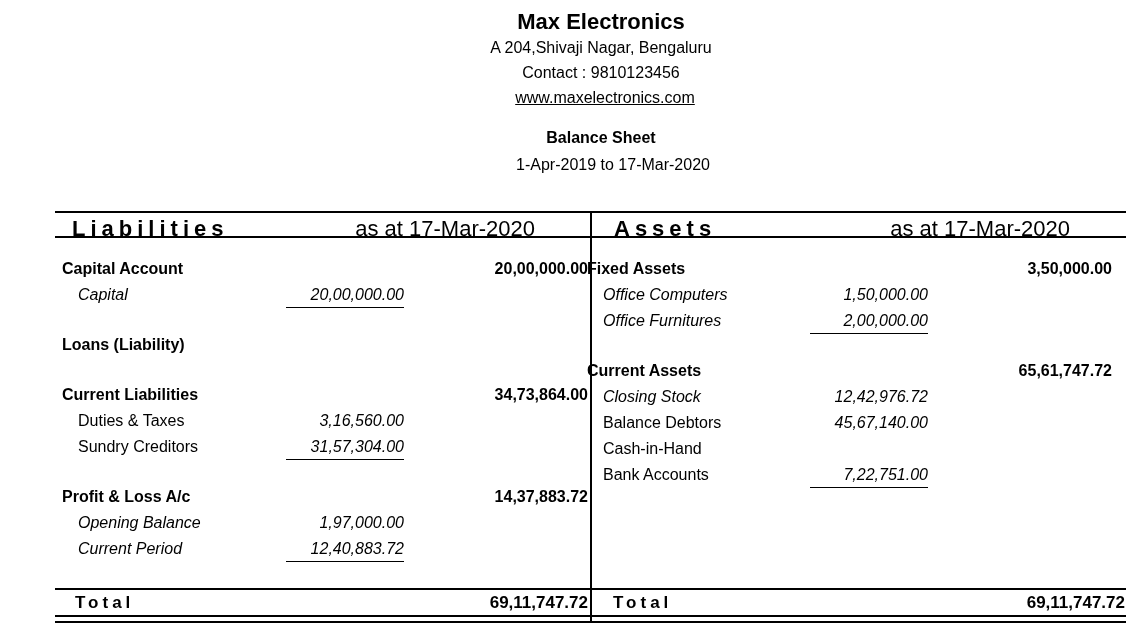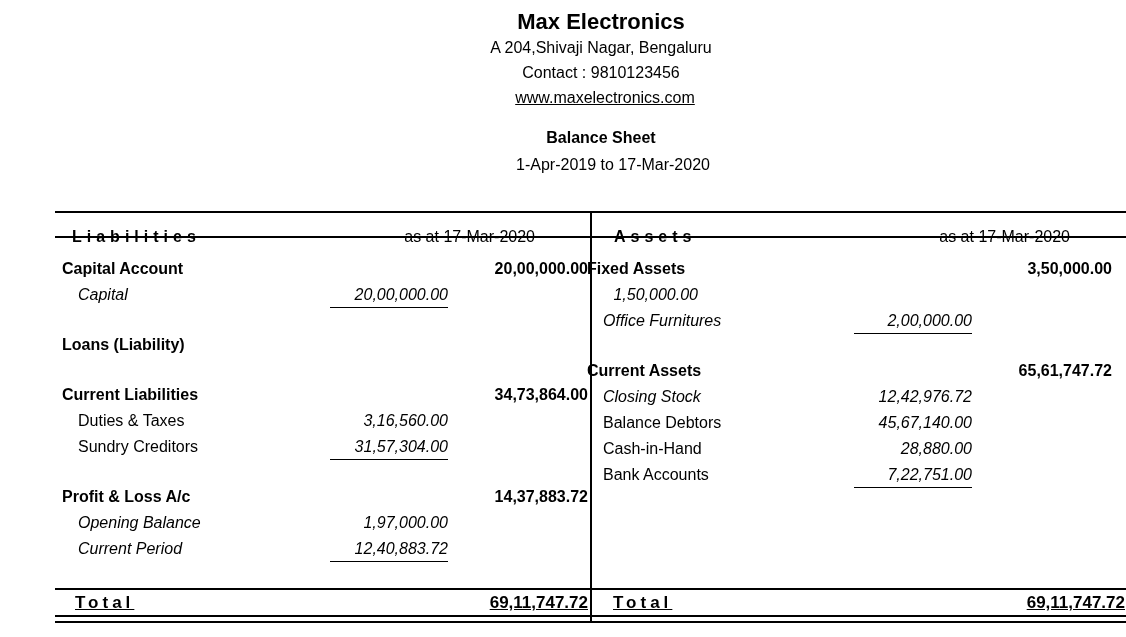--- a/index.html
+++ b/index.html
@@ -20,44 +20,44 @@
   
   .hline{position:absolute;left:55px;right:0;background:#000;}
   #line-top{top:211px;height:2px;}
   #line-hdr{top:236px;height:2px;}
   #line-total-top{top:588px;height:2px;}
   #line-bottom-double{position:absolute;left:55px;right:0;top:615px;height:8px;
     border-top:2px solid #000;border-bottom:2px solid #000;box-sizing:border-box;}
   #vdivider{position:absolute;left:590px;top:211px;width:2px;height:412px;background:#000;}
 
   
-  .sec-hdr{position:absolute;top:226px;height:37px;line-height:21px;font-size:16px;white-space:nowrap;}
+  .sec-hdr{position:absolute;top:218px;height:37px;line-height:21px;font-size:22px;white-space:nowrap;}
   .sec-name{font-weight:bold;letter-spacing:5px;}
   #hdr-liabilities{left:72px;}
   #asat-left{right:591px;}
   #hdr-assets{left:614px;}
   #asat-right{right:56px;}
 
   
   .col{position:absolute;top:256px;}
   #col-liabilities{left:55px;width:533px;}
   #col-assets{left:580px;width:532px;}
-  .row{display:flex;height:26px;line-height:26px;font-size:16px;}
+  .row{display:flex;height:26px;line-height:26px;font-size:16px;gap:44px;}
   .row.spacer{height:24px;}
   .lbl{flex:1;padding-left:7px;white-space:nowrap;overflow:hidden;}
   .lbl.indent{padding-left:23px;}
   .grp{font-weight:bold;}
   .ital{font-style:italic;}
   .inner{width:118px;text-align:right;font-style:italic;box-sizing:border-box;}
   .inner.uline{border-bottom:1.5px solid #000;}
   .outer{width:140px;text-align:right;font-weight:bold;}
 
   
   .total-row{position:absolute;top:591px;height:24px;line-height:24px;display:flex;
-    font-size:17px;font-weight:bold;text-decoration:underline;}
+    font-size:17px;font-weight:bold;}
   #total-left{left:55px;width:533px;}
   #total-right{left:593px;width:532px;}
   .total-lbl{padding-left:20px;letter-spacing:4px;}
   .total-val{margin-left:auto;}
 </style>
 </head>
 <body>
 
 <div class="header">
   <div class="company-name">Max Electronics</div>
@@ -129,20 +129,21 @@
       <span class="outer"></span>
     </div>
   </div>
 <div class="col" id="col-assets">
     <div class="row">
       <span class="lbl grp">Fixed Assets</span>
       <span class="inner"></span>
       <span class="outer">3,50,000.00</span>
     </div>
     <div class="row">
+      <span class="lbl indent ital">Office Computers</span>
       <span class="inner">1,50,000.00</span>
       <span class="outer"></span>
     </div>
     <div class="row">
       <span class="lbl indent ital">Office Furnitures</span>
       <span class="inner uline">2,00,000.00</span>
       <span class="outer"></span>
     </div>
     <div class="row spacer"></div>
     <div class="row">
@@ -155,21 +156,20 @@
       <span class="inner">12,42,976.72</span>
       <span class="outer"></span>
     </div>
     <div class="row">
       <span class="lbl indent">Balance Debtors</span>
       <span class="inner">45,67,140.00</span>
       <span class="outer"></span>
     </div>
     <div class="row">
       <span class="lbl indent">Cash-in-Hand</span>
-      <span class="inner">28,880.00</span>
       <span class="outer"></span>
     </div>
     <div class="row">
       <span class="lbl indent">Bank Accounts</span>
       <span class="inner uline">7,22,751.00</span>
       <span class="outer"></span>
     </div>
   </div>
 
 <div class="total-row" id="total-left">

